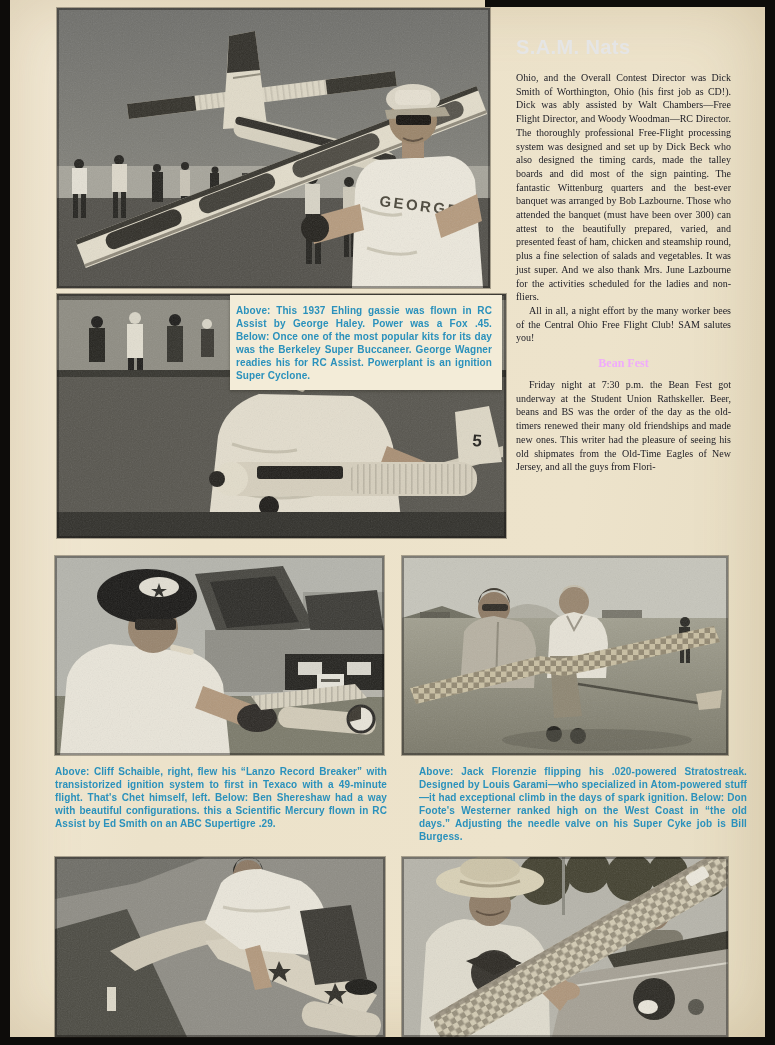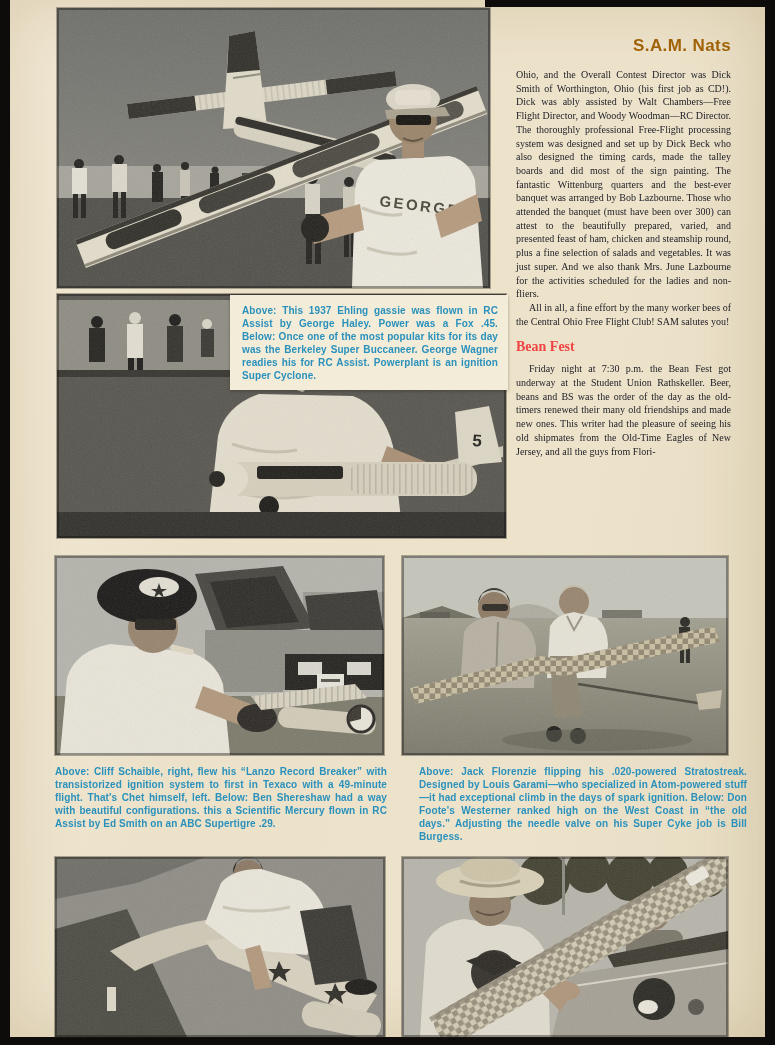--- a/index.html
+++ b/index.html
@@ -6,26 +6,26 @@
   body{background:#2a2a2a;font-family:"Liberation Sans",sans-serif;}
   .page{position:relative;width:775px;height:1045px;background:#0d0c0a;overflow:hidden;}
   .paper{position:absolute;left:10px;top:0;width:755px;height:1037px;
          background:linear-gradient(100deg,#f3ead6 0%,#ece2ca 30%,#ede3cb 70%,#e6dcc2 100%);
          box-shadow:inset 0 0 70px rgba(130,100,45,.22);}
   .edge-top{position:absolute;left:485px;top:0;width:290px;height:7px;background:#0d0c0a;}
   figure.photo{position:absolute;margin:0;padding:0;box-shadow:0 0 0 1px rgba(40,35,25,.35);}
   figure.photo svg{display:block;width:100%;height:100%;}
   .caption{position:absolute;color:#2a91bc;font-weight:bold;font-size:10px;line-height:13px;
            text-align:justify;letter-spacing:.1px;}
-  .caption-box{background:#f3ecd8;padding:9px 10px 8px 12px;box-shadow:0 1px 3px rgba(30,25,15,.35);}
+  .caption-box{background:#f3ecd8;padding:9px 10px 8px 6px;box-shadow:0 1px 3px rgba(30,25,15,.35);}
   .column{position:absolute;left:516px;top:36px;width:215px;color:#1c1c24;}
-  .column h1{margin:0 0 12px 0;text-align:right;font-family:"Liberation Sans",sans-serif;
-             font-size:17px;letter-spacing:.4px;color:#a16207;font-weight:bold;}
-  .column h2{margin:11px 0 7px 0;text-align:left;font-family:"Liberation Serif",serif;
-             font-size:14px;color:#ef4444;font-weight:bold;}
+  .column h1{margin:0 0 12px 0;text-align:left;font-family:"Liberation Sans",sans-serif;
+             font-size:20px;letter-spacing:.4px;color:#e5e5e5;font-weight:bold;}
+  .column h2{margin:11px 0 7px 0;text-align:center;font-family:"Liberation Serif",serif;
+             font-size:12px;color:#f0abfc;font-weight:bold;}
   .column p{margin:0;font-family:"Liberation Serif",serif;font-size:10px;line-height:13.7px;
             text-align:justify;}
   .column p.indent{text-indent:13px;}
 </style>
 </head>
 <body>
 
 <div class="page">
   <div class="paper"></div>
   <div class="edge-top"></div>
@@ -174,21 +174,21 @@
       <rect width="449" height="244" filter="url(#grain)" opacity=".15"></rect>
       <rect x="1" y="1" width="447" height="242" fill="none" stroke="rgba(20,18,14,.4)" stroke-width="2"></rect>
     </svg>
   </figure>
 
   <div class="caption caption-box" style="left:230px;top:295px;width:256px;">Above: This 1937 Ehling gassie was flown in RC Assist by George Haley. Power was a Fox .45. Below: Once one of the most popular kits for its day was the Berkeley Super Buccaneer. George Wagner readies his for RC Assist. Powerplant is an ignition Super Cyclone.</div>
 
   <section class="column">
     <h1>S.A.M. Nats</h1>
     <p>Ohio, and the Overall Contest Director was Dick Smith of Worthington, Ohio (his first job as CD!). Dick was ably assisted by Walt Chambers—Free Flight Director, and Woody Woodman—RC Director. The thoroughly professional Free-Flight processing system was designed and set up by Dick Beck who also designed the timing cards, made the talley boards and did most of the sign painting. The fantastic Wittenburg quarters and the best-ever banquet was arranged by Bob Lazbourne. Those who attended the banquet (must have been over 300) can attest to the beautifully prepared, varied, and presented feast of ham, chicken and steamship round, plus a fine selection of salads and vegetables. It was just super. And we also thank Mrs. June Lazbourne for the activities scheduled for the ladies and non-fliers.</p>
-    <p class="indent">All in all, a fine effort by the many worker bees of the Central Ohio Free Flight Club! SAM salutes you!</p>
+    <p class="indent">All in all, a night effort by the many worker bees of the Central Ohio Free Flight Club! SAM salutes you!</p>
     <h2>Bean Fest</h2>
     <p class="indent">Friday night at 7:30 p.m. the Bean Fest got underway at the Student Union Rathskeller. Beer, beans and BS was the order of the day as the old-timers renewed their many old friendships and made new ones. This writer had the pleasure of seeing his old shipmates from the Old-Time Eagles of New Jersey, and all the guys from Flori-</p>
   </section>
 
   <figure class="photo" style="left:55px;top:556px;width:329px;height:199px;">
     <svg viewBox="0 0 329 199" preserveAspectRatio="none">
       <rect width="329" height="199" fill="#b4b4ac"></rect>
       <rect y="140" width="329" height="59" fill="#7b7a6a"></rect>
       <g>
         <rect x="248" y="36" width="81" height="26" fill="#9b9b93"></rect>

